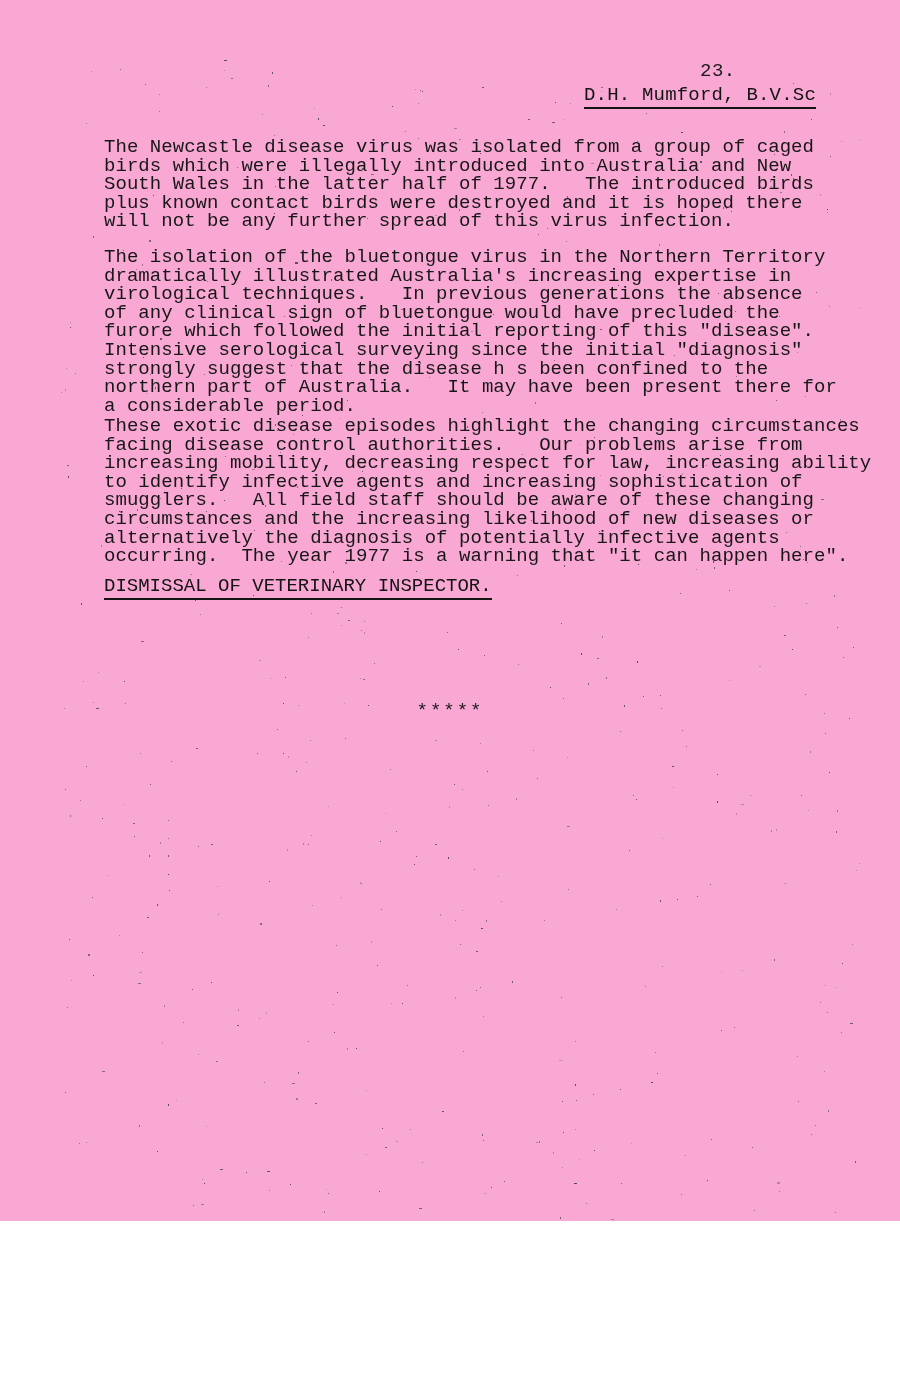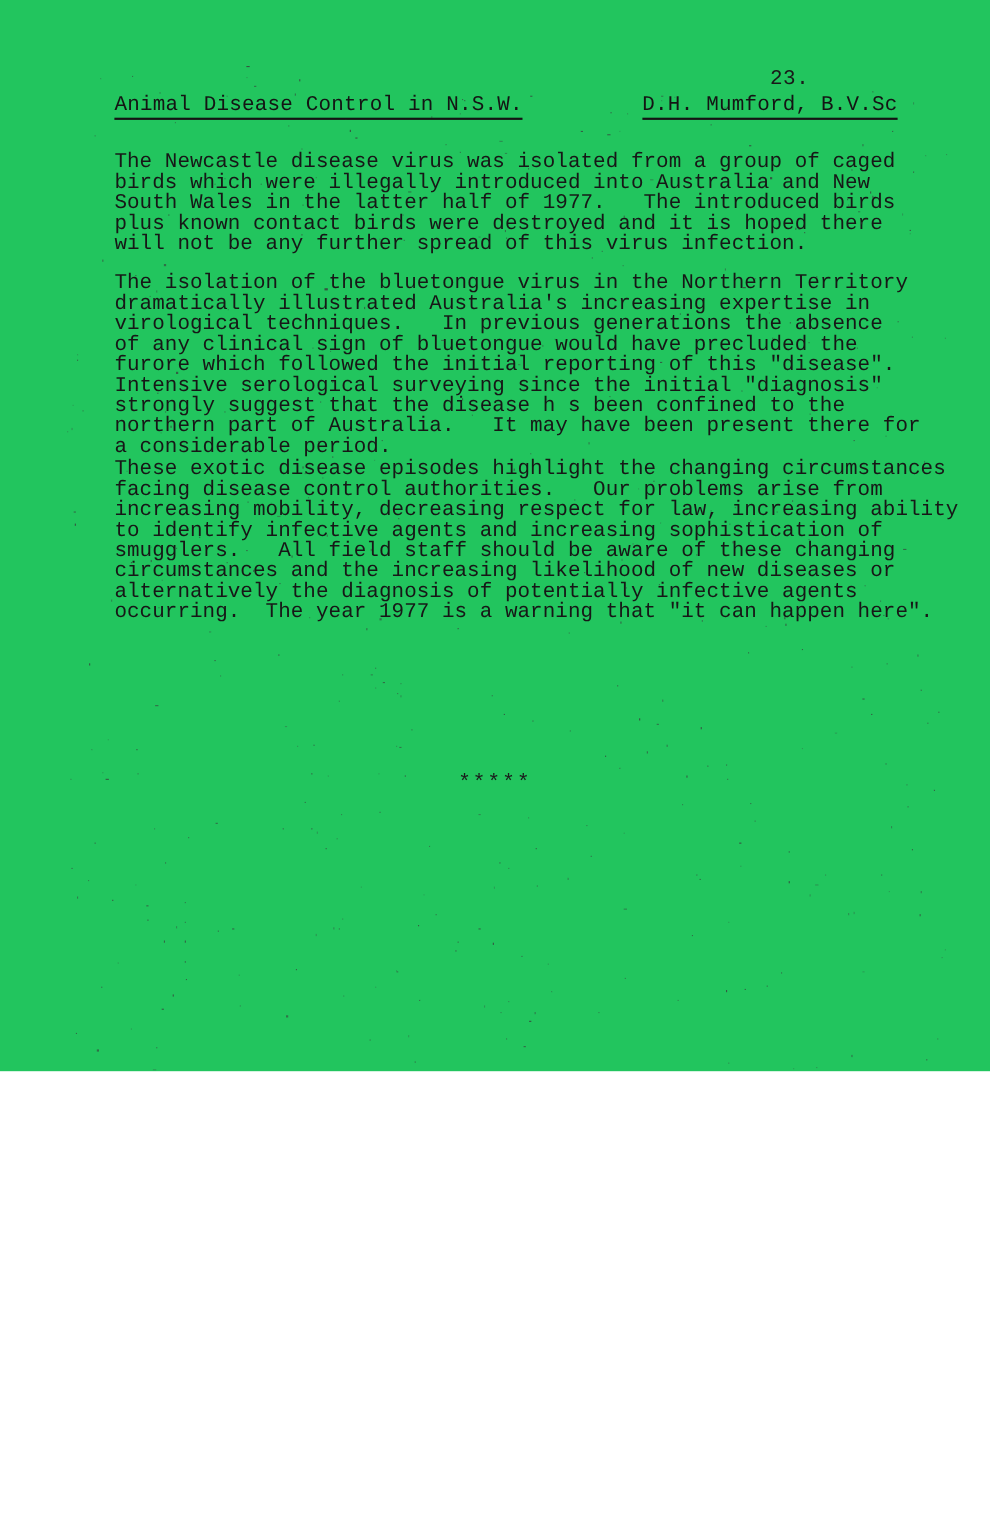--- a/index.html
+++ b/index.html
@@ -8,22 +8,22 @@
     padding: 0;
     background: #ffffff;
   }
   body {
     font-family: "Liberation Mono", "DejaVu Sans Mono", monospace;
     color: #161616;
   }
   #page {
     position: relative;
     width: 900px;
-    height: 974px;
-    background: #22c55e;
+    height: 1221px;
+    background: #f9a8d4;
     overflow: hidden;
   }
   
   #speckles {
     position: absolute;
     inset: 0;
     pointer-events: none;
     z-index: 5;
   }
   #speckles i {
@@ -107,21 +107,20 @@
   }
 </style>
 </head>
 <body>
 
 <div id="page">
 
   <div class="page-number">23.</div>
 
   <div class="header-rule-row">
-    <div class="doc-title">Animal Disease Control in N.S.W.</div>
     <div class="doc-author">D.H. Mumford, B.V.Sc</div>
   </div>
 
   <div class="para" style="top:138px;">The Newcastle disease virus was isolated from a group of caged
 birds which were illegally introduced into Australia and New
 South Wales in the latter half of 1977.   The introduced birds
 plus known contact birds were destroyed and it is hoped there
 will not be any further spread of this virus infection.</div>
 
   <div class="para" style="top:248px;">The isolation of the bluetongue virus in the Northern Territory
@@ -136,20 +135,21 @@
 
   <div class="para" style="top:417px;">These exotic disease episodes highlight the changing circumstances
 facing disease control authorities.   Our problems arise from
 increasing mobility, decreasing respect for law, increasing ability
 to identify infective agents and increasing sophistication of
 smugglers.   All field staff should be aware of these changing
 circumstances and the increasing likelihood of new diseases or
 alternatively the diagnosis of potentially infective agents
 occurring.  The year 1977 is a warning that "it can happen here".</div>
 
+  <div class="section-heading" style="top:577px;">DISMISSAL OF VETERINARY INSPECTOR.</div>
 
 
   <div class="asterisks" style="top:700px;">*****</div>
 
   <div id="speckles">
       <i style="left: 297.3px; top: 1345.4px; width: 1px; height: 1px; opacity: 0.26;"></i>
       <i style="left: 110.6px; top: 176.9px; width: 1px; height: 1px; opacity: 0.71;"></i>
       <i style="left: 742.2px; top: 251px; width: 1px; height: 2px; opacity: 0.57;"></i>
       <i style="left: 749.6px; top: 794.8px; width: 1px; height: 1px; opacity: 0.41;"></i>
       <i style="left: 124.7px; top: 703.4px; width: 1px; height: 1px; opacity: 0.52;"></i>

